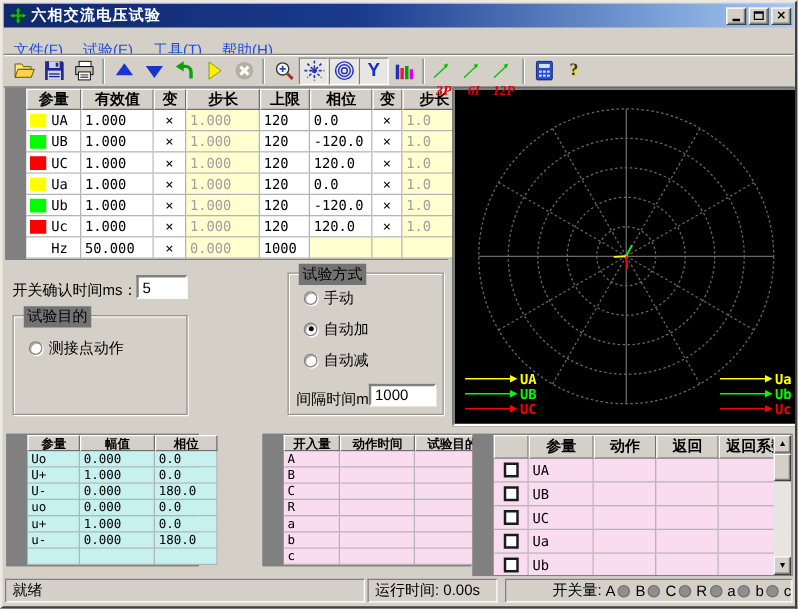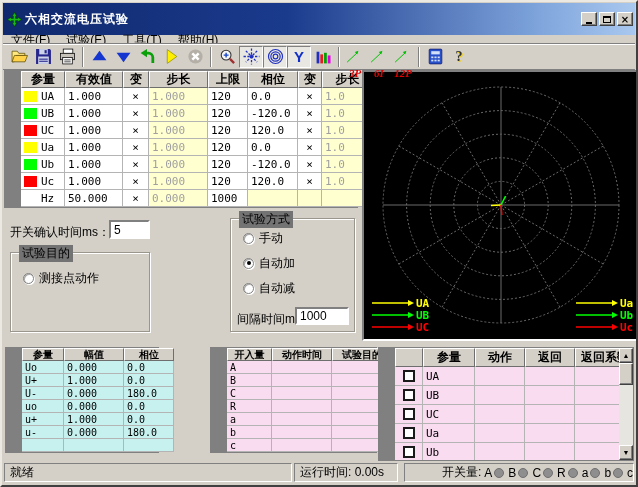--- a/index.html
+++ b/index.html
@@ -3,36 +3,36 @@
 <meta charset="utf-8">
 <style>
   * { margin:0; padding:0; box-sizing:border-box; }
   html,body { width:638px; height:487px; }
   body { font-family:"Liberation Sans", sans-serif; background:#D4D0C8; }
 
   .window { position:relative; width:638px; height:487px; background:#D4D0C8;
     border:2px solid; border-color:#ECE9E2 #404040 #404040 #ECE9E2; overflow:hidden; }
 
   
-  .titlebar { position:absolute; left:1px; top:1px; right:1px; height:32px;
+  .titlebar { position:absolute; left:1px; top:1px; right:1px; height:19px;
     background:linear-gradient(to right,#10296E 0%, #1A3A8C 45%, #7FA5DC 85%, #A9C8EF 100%);
     display:flex; align-items:center; padding:0 2px; }
   .app-icon { width:15px; height:15px; margin:0 3px 0 2px; display:inline-flex; }
   .title-text { color:#fff; font-weight:bold; font-size:12px; letter-spacing:1px; }
   .title-buttons { margin-left:auto; display:flex; gap:2px; }
   .tbtn { width:16px; height:14px; background:#D4D0C8; border:1px solid;
     border-color:#fff #404040 #404040 #fff; box-shadow:inset -1px -1px 0 #808080;
     display:flex; align-items:center; justify-content:center;
     font:bold 10px "DejaVu Sans", sans-serif; color:#000; }
   .glyph-min { width:6px; height:2px; background:#000; margin-top:7px; }
   .glyph-max { width:8px; height:7px; border:1px solid #000; border-top:2px solid #000; }
 
   
   .menubar { position:absolute; left:1px; top:21px; right:1px; height:36px;
-    display:flex; align-items:center; font-size:12px; color:#000000;
+    display:flex; align-items:center; font-size:12px; color:#1d4ed8;
     border-bottom:1px solid #fff; }
   .menu-item { padding:2px 8px; }
 
   
   .toolbar { position:absolute; left:1px; top:41px; right:1px; height:27px;
     display:flex; align-items:center; padding-left:4px;
     border-top:1px solid #808080; border-bottom:1px solid #808080;
     box-shadow:inset 0 1px 0 #fff; background:#D4D0C8; }
   .tb-btn { width:24px; height:22px; display:flex; align-items:center; justify-content:center;
     border:1px solid transparent; position:relative; }

